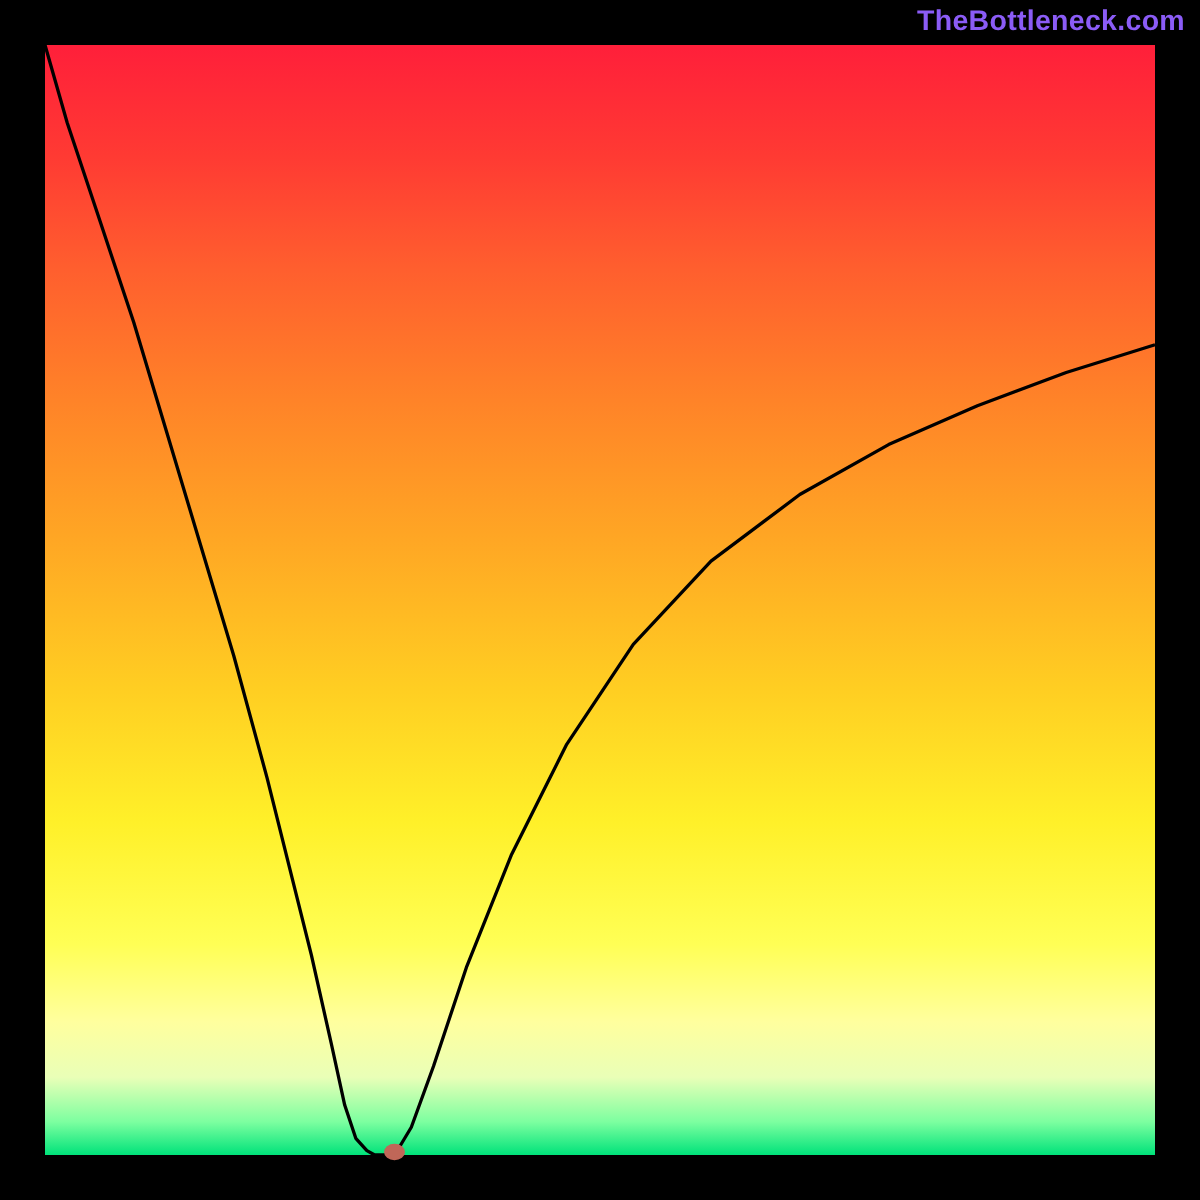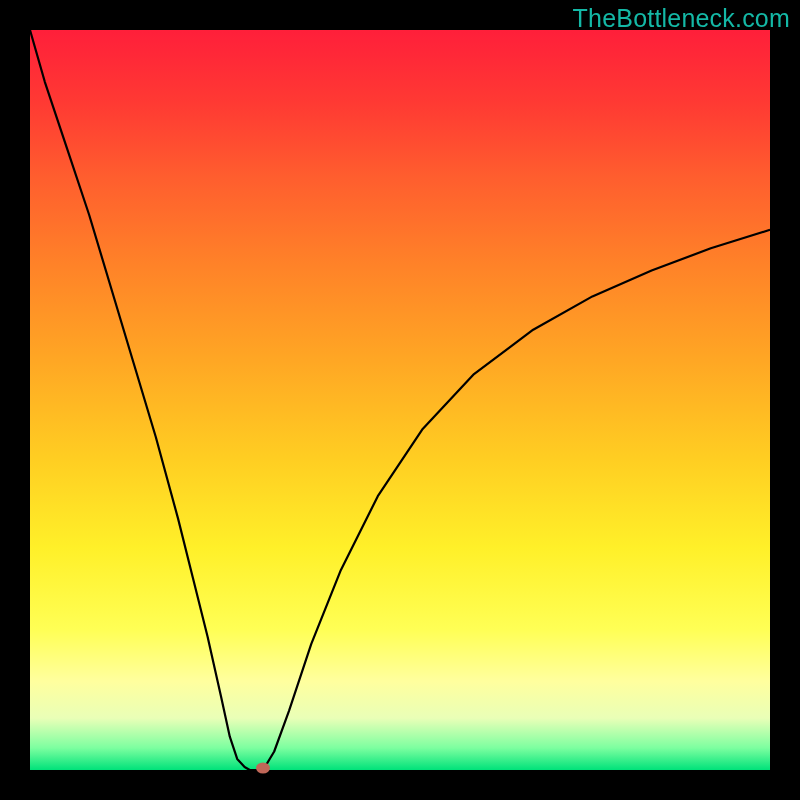--- a/index.html
+++ b/index.html
@@ -45,24 +45,25 @@
     left: 0;
     top: 0;
     width: 740px;
     height: 740px;
     overflow: visible;
   }
   .watermark {
     position: absolute;
     top: 4px;
     right: 10px;
-    color: #14b8a6;
-    font-size: 25px;
+    color: #8b5cf6;
+    font-size: 19px;
     letter-spacing: 0.2px;
     user-select: none;
+    font-weight: bold;
   }
   .marker {
     position: absolute;
     width: 14px;
     height: 11px;
     background: #c06758;
     border-radius: 50%;
     transform: translate(-50%, -50%);
   }
 </style>

